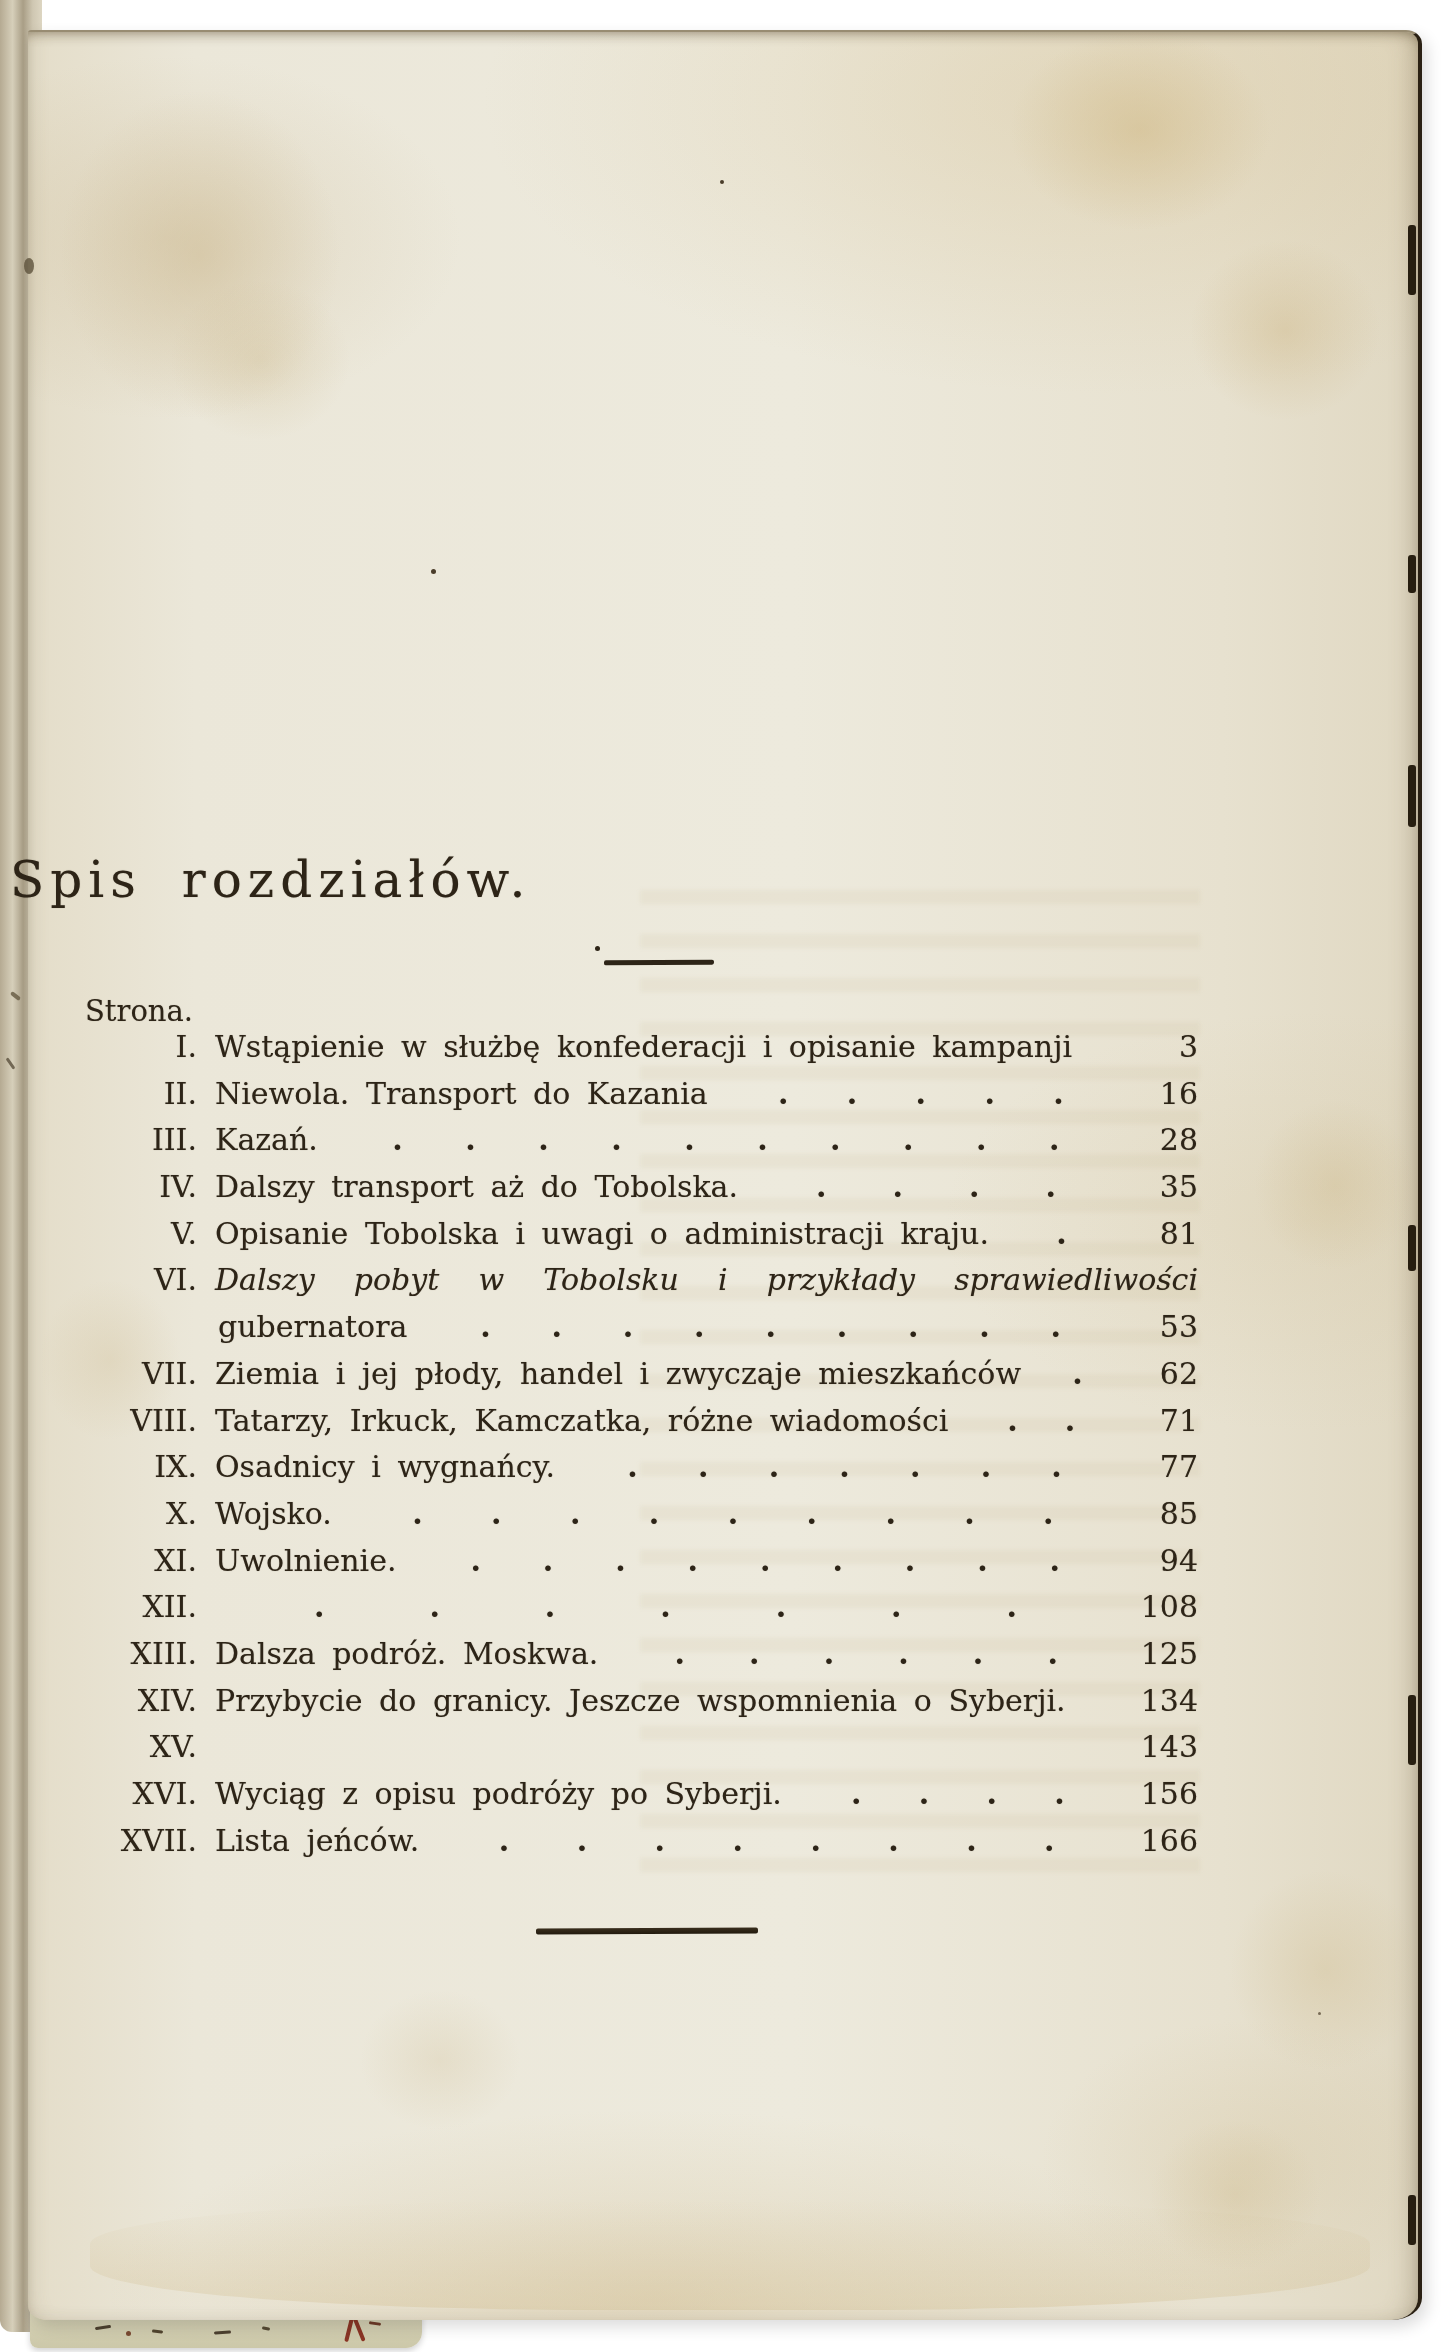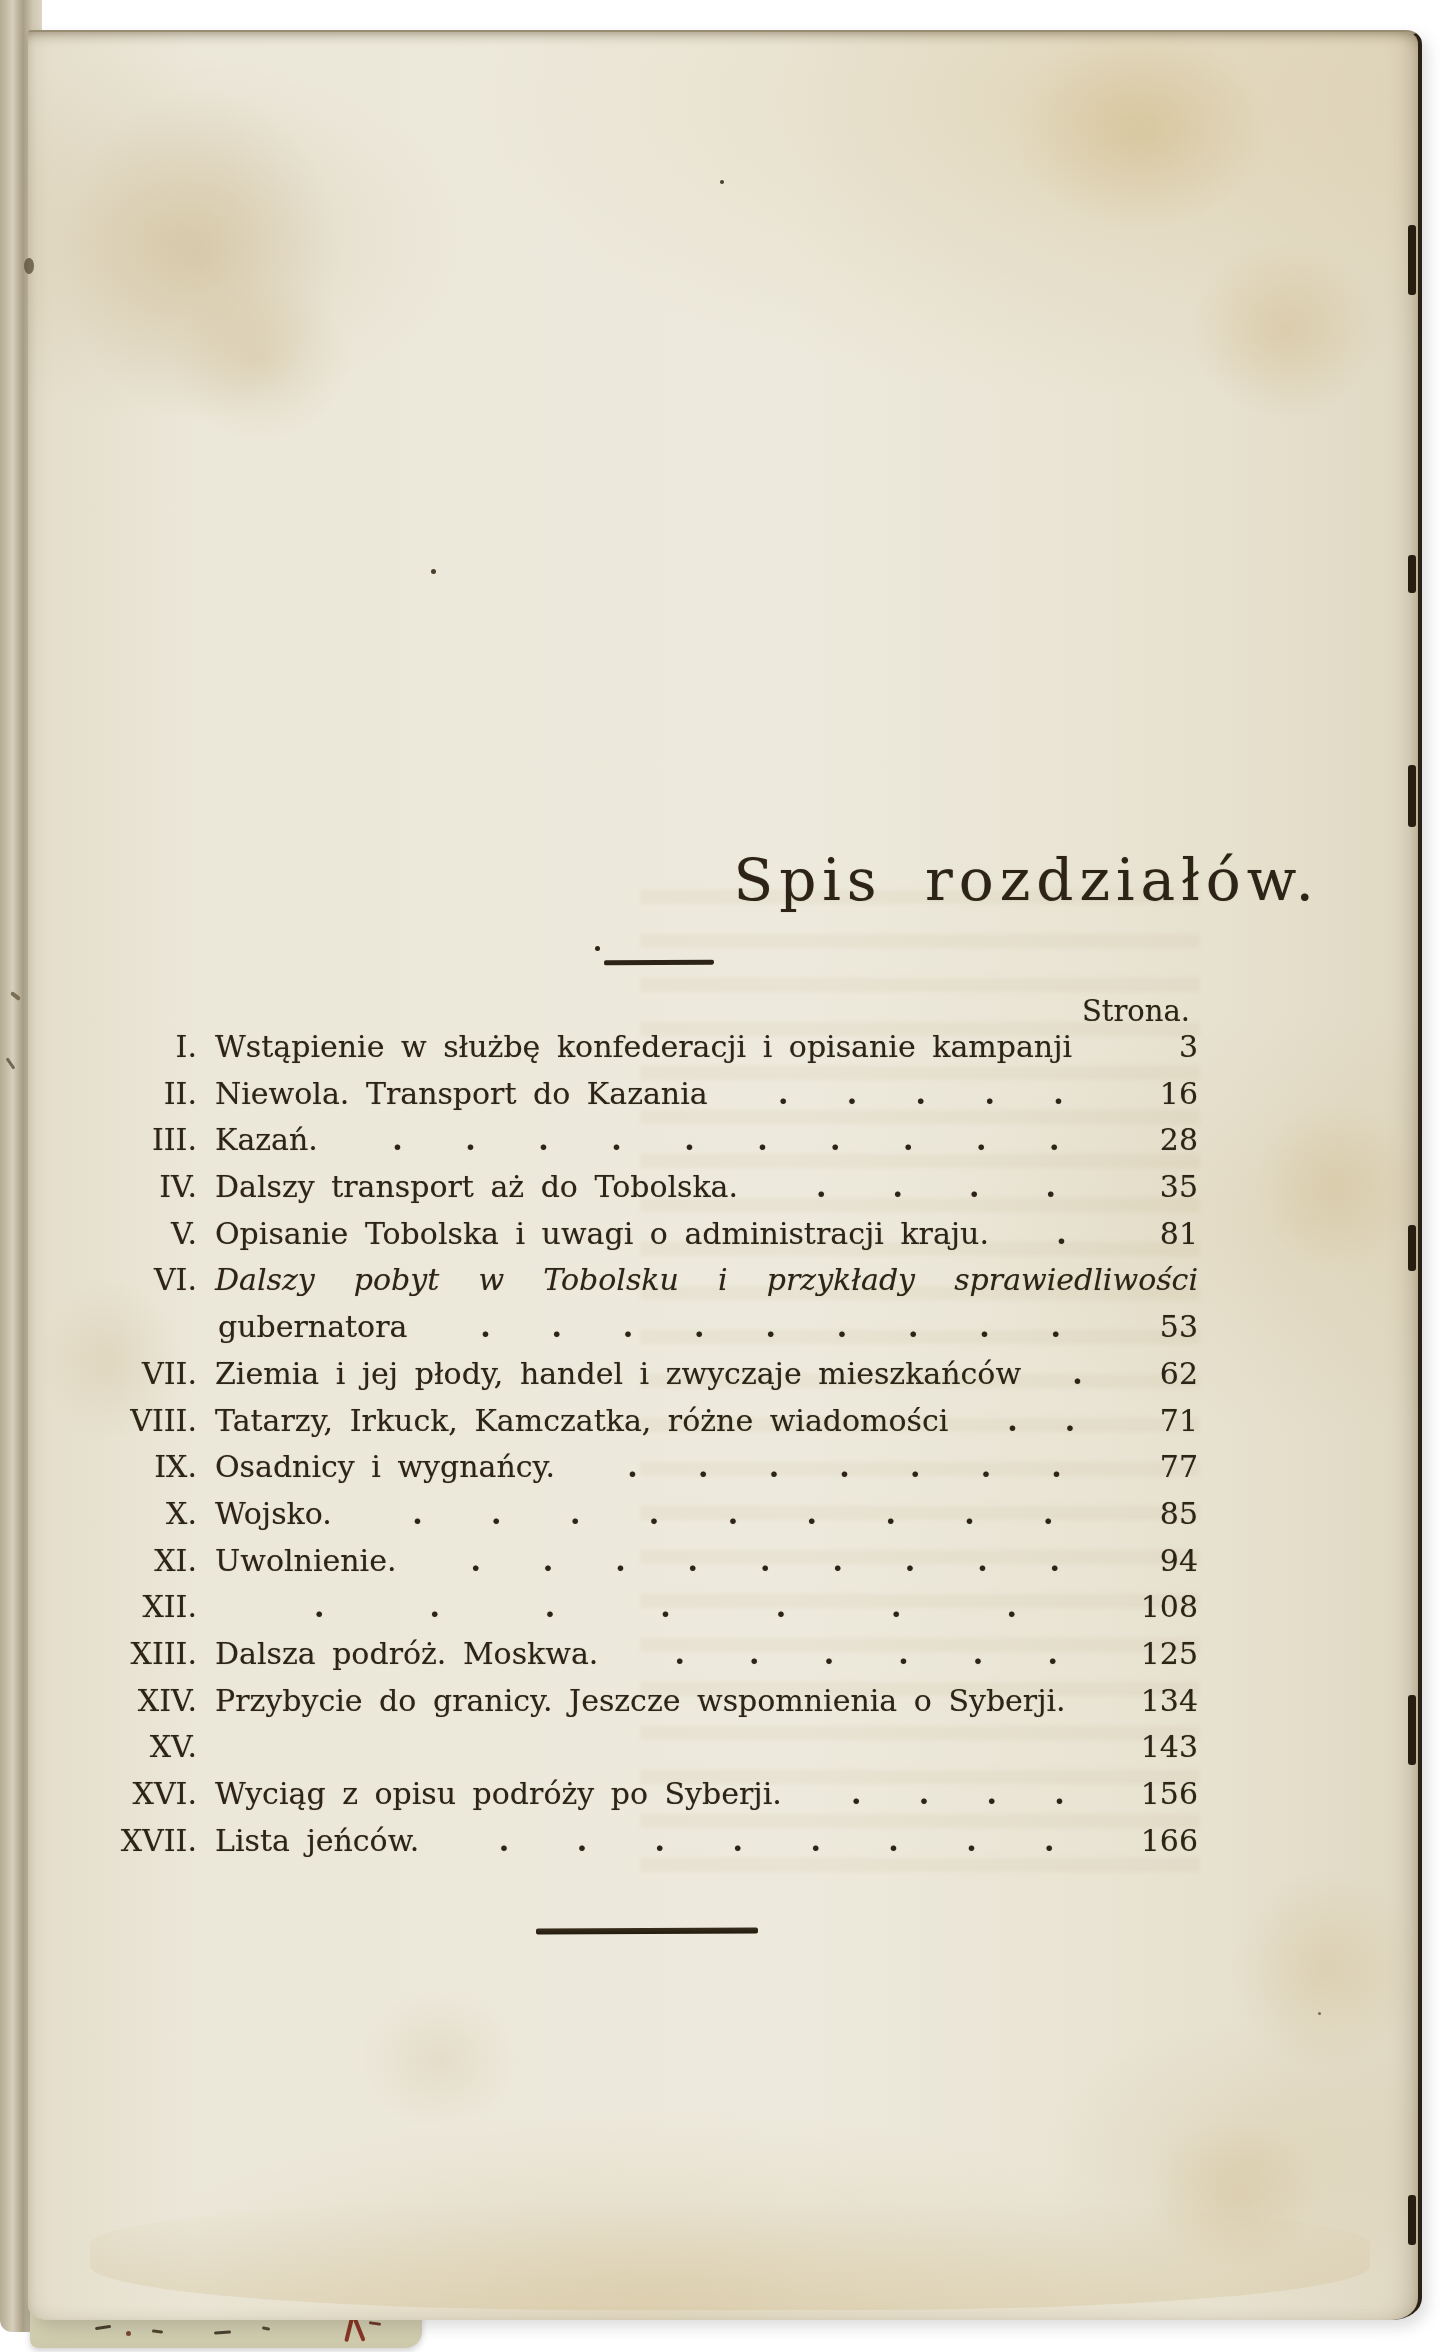--- a/index.html
+++ b/index.html
@@ -46,32 +46,32 @@
   .notch { position:absolute; z-index:3; left:1408px; width:8px; background:#271e10; border-radius:3px; }
   .showthrough {
     position:absolute; z-index:2; left:640px; top:860px; width:560px; height:1040px;
     background:repeating-linear-gradient(180deg, rgba(168,146,88,0) 0 30px, rgba(168,146,88,.07) 30px 44px);
     filter:blur(2px);
   }
   
   .ink { color:#2d2417; text-shadow:0 0 1px rgba(45,36,23,.35); }
   .heading {
     position:absolute; z-index:4; left:0; top:854px; width:1320px;
-    text-align:right; font-size:58px; line-height:52px;
-    letter-spacing:6px; word-spacing:18px;
+    text-align:left; font-size:50px; line-height:52px;
+    letter-spacing:6px; word-spacing:18px;padding-left:10px;
   }
   .heading-rule {
     position:absolute; z-index:4; left:604px; top:960px; width:110px; height:5px;
     background:#2d2417; border-radius:2px; transform:rotate(-0.4deg);
   }
   .heading-rule-dot { position:absolute; z-index:4; left:595px; top:946px; width:5px; height:5px;
     background:#2d2417; border-radius:50%; }
   .strona {
-    position:absolute; z-index:4; left:77px; top:996px; width:1113px;
-    text-align:right; font-size:29px; line-height:30px;
+    position:absolute; z-index:4; left:85px; top:996px; width:1113px;
+    font-size:29px; line-height:30px;
   }
   .toc {
     position:absolute; z-index:4; left:85px; top:1024px; width:1113px;
     font-size:30px; line-height:46.7px; word-spacing:7px;
   }
   .row { display:flex; align-items:baseline; height:46.7px; }
   .num { flex:0 0 112px; text-align:right; white-space:nowrap; }
   .rtitle { margin-left:18px; white-space:nowrap; }
   .rtitle.fill { flex:1 1 auto; white-space:normal; text-align:justify; text-align-last:justify;font-style:italic; }
   .cont { margin-left:133px; white-space:nowrap; }

